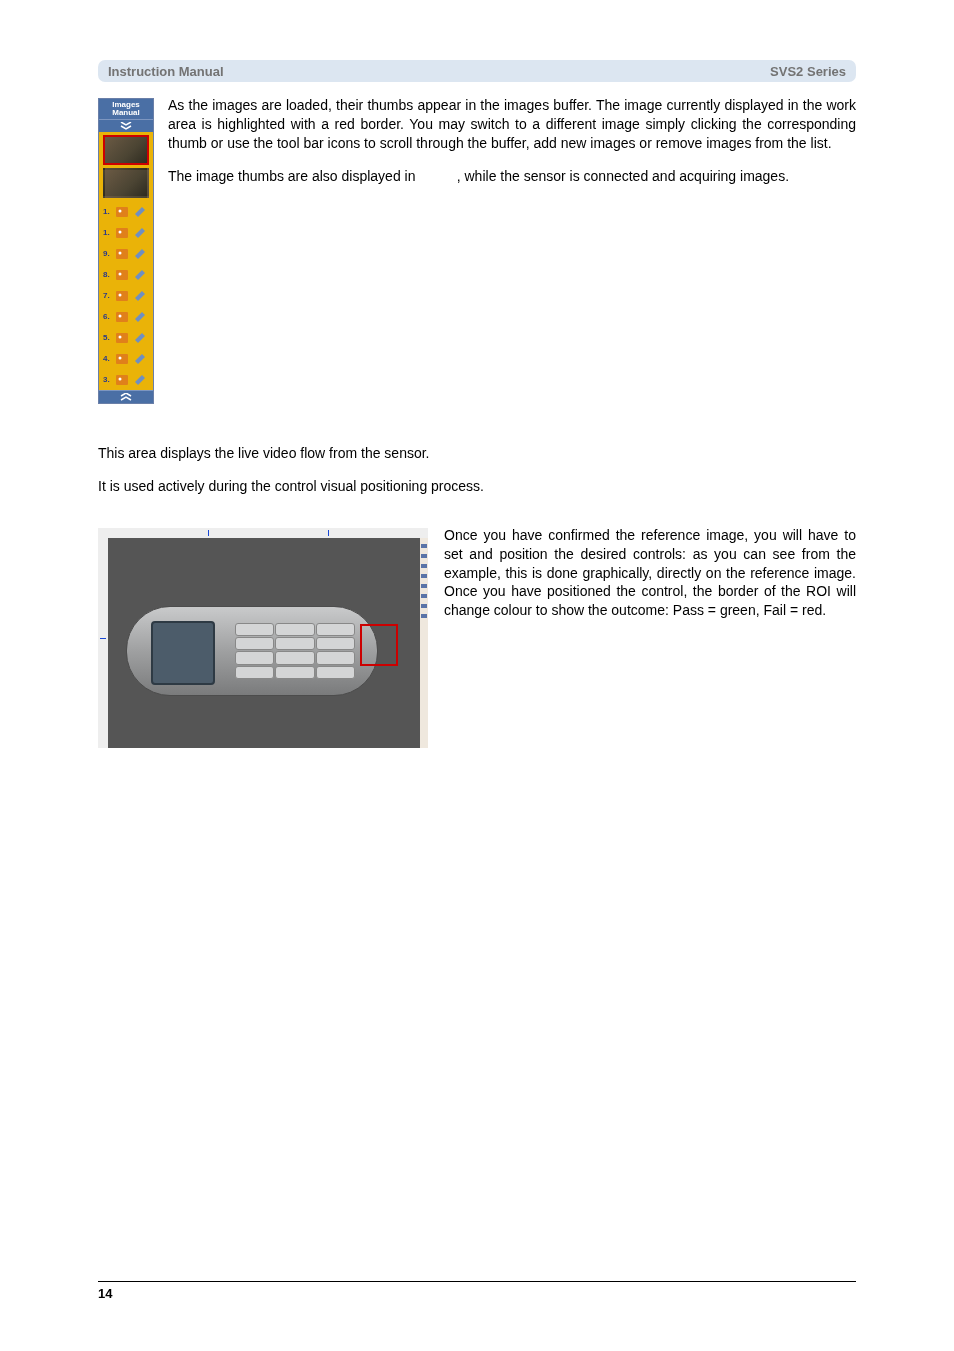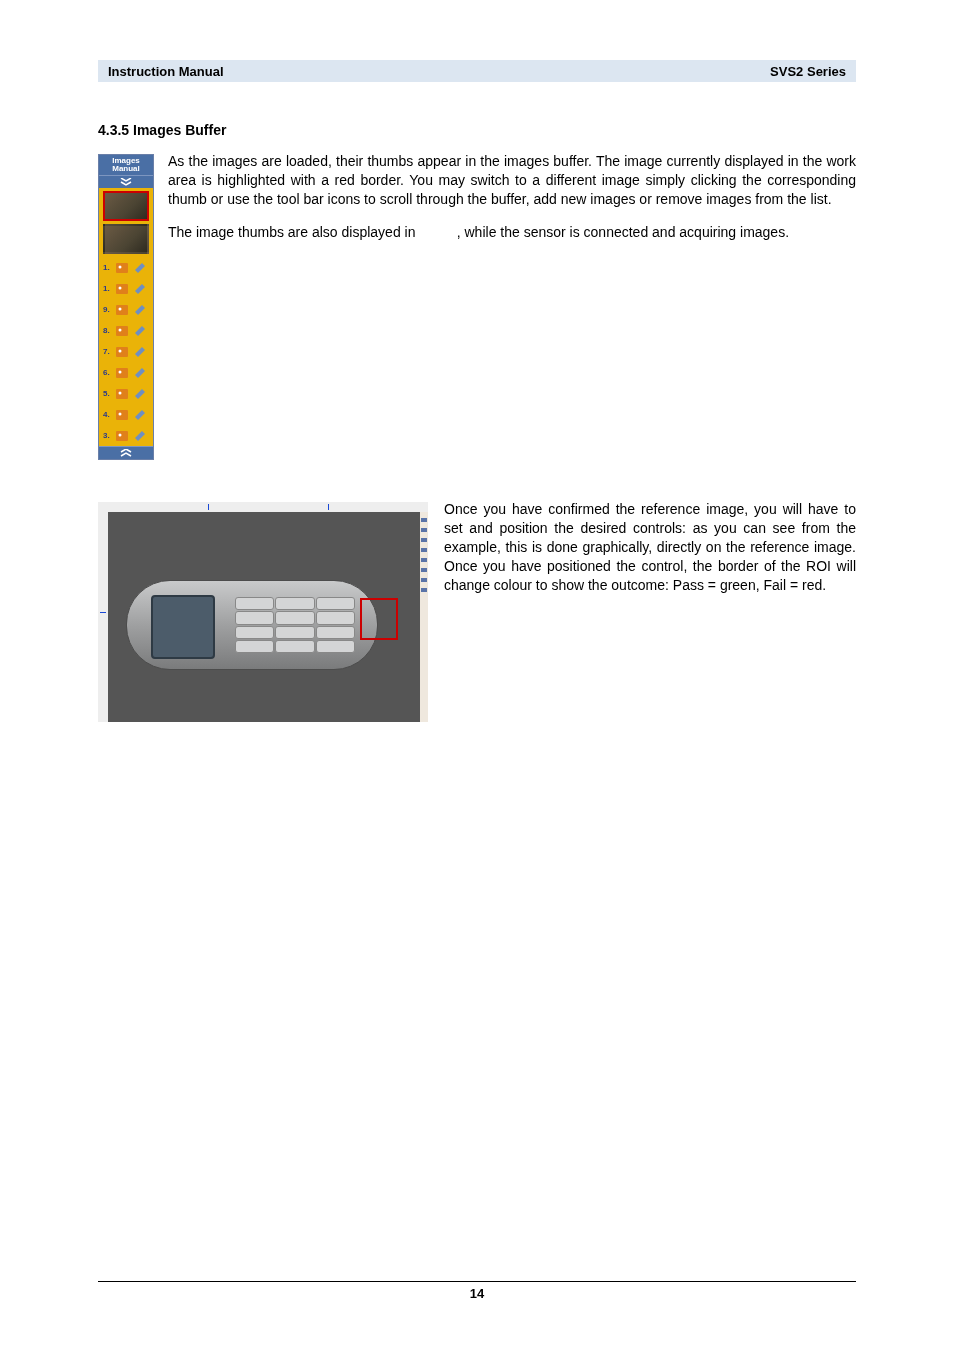--- a/index.html
+++ b/index.html
@@ -19,22 +19,23 @@
     background: #fff;
   }
   .header-bar {
     height: 22px;
     background: #dce6f1;
     display: flex;
     align-items: center;
     justify-content: space-between;
     padding: 0 10px;
     font-weight: bold;
-    color: #000000;
+    color: #737373;
     font-size: 13px;
+    border-radius: 7px;
   }
   .section-heading {
     font-weight: bold;
     font-size: 14px;
     margin-top: 40px;
     margin-bottom: 10px;
   }
   .body-text {
     font-size: 14px;
     line-height: 1.35;
@@ -168,37 +169,36 @@
     left: 98px;
     right: 98px;
     bottom: 50px;
   }
   .footer-rule {
     border: none;
     border-top: 1px solid #000;
     margin: 0 0 4px 0;
   }
   .page-number {
-    text-align: center;
+    text-align: left;
     font-weight: bold;
     font-size: 13px;
   }
   .clearfix::after { content:""; display:block; clear:both; }
 </style>
 </head>
 <body>
 
 <div class="page">
 
   <div class="header-bar">
     <span>Instruction Manual</span>
     <span>SVS2 Series</span>
   </div>
 
-  <div class="section-heading">4.3.5 Images Buffer</div>
 
 
   <div class="float-wrap clearfix">
 
     <div class="images-buffer-fig">
       <div class="ib-header">
         <span>Images</span><br>
         <span>Manual</span>
       </div>
       <div class="ib-arrow-row">
@@ -343,20 +343,22 @@
 
     <p class="body-text">As the images are loaded, their thumbs appear in the images buffer. The image currently displayed in the work area is highlighted with a red border. You may switch to a different image simply clicking the corresponding thumb or use the tool bar icons to scroll through the buffer, add new images or remove images from the list.</p>
 
     <p class="body-text" style="margin-top:14px;">
       <span>The image thumbs are also displayed in </span><span style="visibility:hidden;">online</span><span>, while the sensor is connected and acquiring images.</span>
     </p>
   </div>
 
   <div class="section2-wrap">
 
+    <p class="body-text">This area displays the live video flow from the sensor.</p>
+    <p class="body-text">It is used actively during the control visual positioning process.</p>
 
     <div class="clearfix" style="margin-top:30px;">
       <div class="work-area-fig">
         <div class="ruler-top">
           <div class="tick" style="left:110px;top:2px;width:1px;height:6px;"></div>
           <div class="tick" style="left:230px;top:2px;width:1px;height:6px;"></div>
         </div>
         <div class="ruler-left">
           <div class="tick" style="top:110px;left:2px;height:1px;width:6px;"></div>
         </div>

